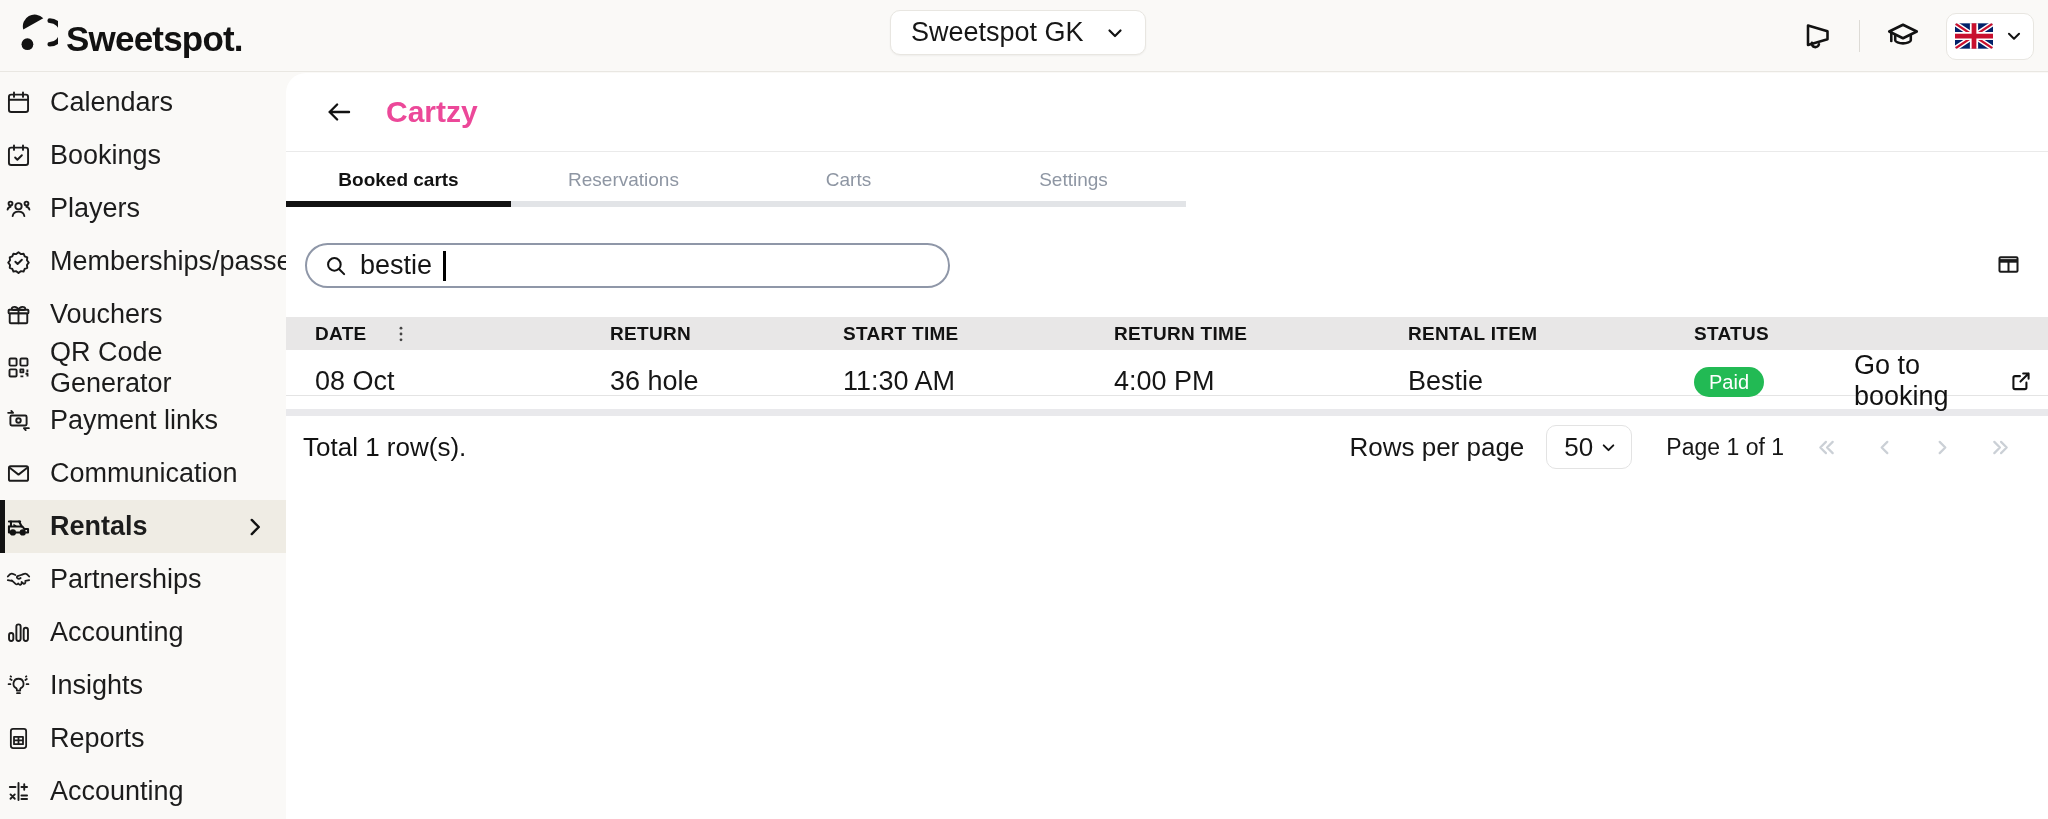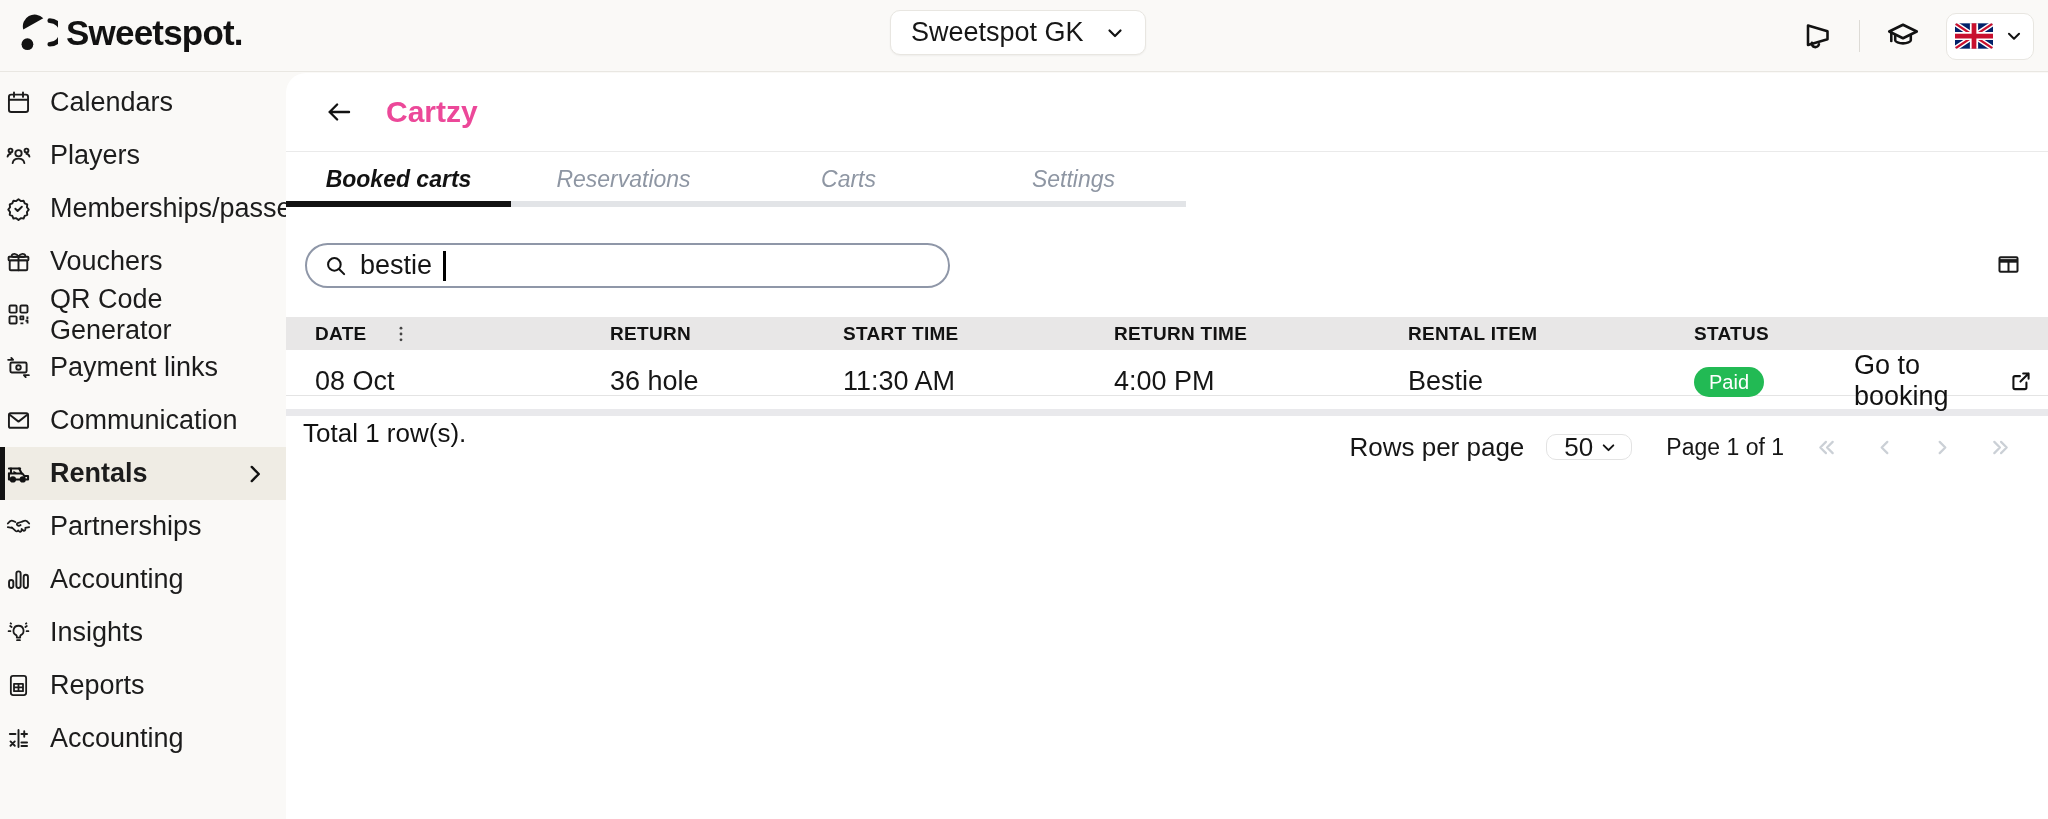--- a/index.html
+++ b/index.html
@@ -11,21 +11,21 @@
     position:relative;
   }
   svg { display:block; }
 
   
   .app-header {
     position:absolute; top:0; left:0; width:2048px; height:72px;
     background:#FAF9F7; border-bottom:1px solid #E9E7E2;
     display:flex; align-items:center;
   }
-  .logo { display:flex; align-items:flex-start; gap:8px; margin-left:18px; cursor:pointer; }
+  .logo { display:flex; align-items:flex-end; gap:8px; margin-left:18px; cursor:pointer; }
   .logo-text { font-size:35px; font-weight:800; letter-spacing:-0.8px; color:#121212; }
   .club-selector {
     position:absolute; left:890px; top:10px; width:256px; height:45px;
     background:#fff; border:1px solid #E8E6E1; border-radius:10px;
     box-shadow:0 1px 2px rgba(0,0,0,0.05);
     display:flex; align-items:center; justify-content:space-between;
     padding:0 18px 0 20px; font-size:27px; cursor:pointer;
   }
   .header-right { position:absolute; right:14px; top:0; height:72px; display:flex; align-items:center; gap:24px; }
   .icon-btn { background:none; border:none; cursor:pointer; padding:0; }
@@ -54,21 +54,21 @@
     position:absolute; top:73px; left:286px; right:0; bottom:0;
     background:#fff; border-top-left-radius:20px;
   }
   .page-header { height:79px; display:flex; align-items:center; border-bottom:1px solid #EAEAEA; padding-left:34px; gap:28px; }
   .back-btn { background:none; border:none; cursor:pointer; padding:4px; }
   .page-title { font-size:30px; font-weight:700; color:#ec4899; }
 
   .tabs { position:relative; height:55px; display:flex; }
   .tab {
     width:225px; display:flex; align-items:center; justify-content:center;
-    font-size:23px; color:#8E96A3; cursor:pointer;font-style:italic;
+    font-size:19px; color:#8E96A3; cursor:pointer;
   }
   .tab.active { color:#121212; font-weight:600; }
   .tab-track { position:absolute; bottom:0; left:0; width:900px; height:6px; background:#E2E4E7; }
   .tab-indicator { position:absolute; bottom:0; left:0; width:225px; height:6px; background:#121212; }
 
   
   .search-row { position:relative; height:110px; }
   .search-box {
     position:absolute; left:19px; top:36px; width:645px; height:45px;
     border:2px solid #8F97A8; border-radius:23px; background:#fff;
@@ -93,26 +93,26 @@
   .td-action { display:flex; justify-content:flex-end; align-items:center; gap:8px; padding-right:14px; }
   .link { font-size:27px; color:#121212; text-decoration:none; display:flex; align-items:center; gap:8px; cursor:pointer; }
   .badge {
     display:inline-flex; align-items:center; justify-content:center;
     height:30px; padding:4px 15px; border-radius:999px;
     background:#22BA54; color:#fff; font-size:20px; font-weight:500;
   }
   .table-end-strip { margin-top:13px; height:7px; background:#E9E9EC; }
 
   
-  .table-footer { height:58px; display:flex; padding:0 34px 0 17px; margin-top:2px; }
+  .table-footer { height:58px; display:flex; align-items:center; padding:0 34px 0 17px; margin-top:2px; }
   .total-text { font-size:26px; color:#121212; }
   .footer-right { margin-left:auto; display:flex; align-items:center; }
   .rpp-label { font-size:26px; }
   .rpp-select {
-    margin-left:22px; width:86px; height:26px; background:#fff;
+    margin-left:22px; width:86px; height:44px; background:#fff;
     border:1.5px solid #E3E3E3; border-radius:10px;
     display:flex; align-items:center; justify-content:space-between;
     padding:0 12px 0 17px; font-size:26px; cursor:pointer;
   }
   .page-info { font-size:23px; margin-left:34px; margin-right:29px; }
   .pager { display:flex; align-items:center; gap:31px; }
   .pager-btn { background:none; border:none; padding:0; cursor:default; }
 </style>
 </head>
 <body>
@@ -182,20 +182,30 @@
   <div class="side-item">
     <span class="s-icon">
       <svg viewBox="0 0 24 24" width="27" height="27" fill="none" stroke="#1C1C1C" stroke-width="1.7" stroke-linecap="round">
         <rect x="3.5" y="5" width="17" height="15.5" rx="2"></rect>
           <path d="M8 3v4M16 3v4M3.5 9.5h17"></path>
       </svg>
     </span>
     <span>Calendars</span>
   </div>
 
+  <div class="side-item">
+    <span class="s-icon">
+      <svg viewBox="0 0 24 24" width="27" height="27" fill="none" stroke="#1C1C1C" stroke-width="1.7" stroke-linecap="round" stroke-linejoin="round">
+        <rect x="3.5" y="5" width="17" height="15.5" rx="2"></rect>
+          <path d="M8 3v4M16 3v4"></path>
+          <path d="M9 13.8l2 2 4-4"></path>
+      </svg>
+    </span>
+    <span>Bookings</span>
+  </div>
 
   <div class="side-item">
     <span class="s-icon">
       <svg viewBox="0 0 24 24" width="27" height="27" fill="none" stroke="#1C1C1C" stroke-width="1.7" stroke-linecap="round">
         <circle cx="12" cy="10" r="2.8"></circle>
           <path d="M6.8 18.8c.4-2.6 2.6-4 5.2-4s4.8 1.4 5.2 4"></path>
         <circle cx="4.9" cy="7.6" r="1.7"></circle>
           <circle cx="19.1" cy="7.6" r="1.7"></circle>
         <path d="M2.3 13c.3-1.5 1.3-2.3 2.6-2.5M21.7 13c-.3-1.5-1.3-2.3-2.6-2.5"></path>
       </svg>

